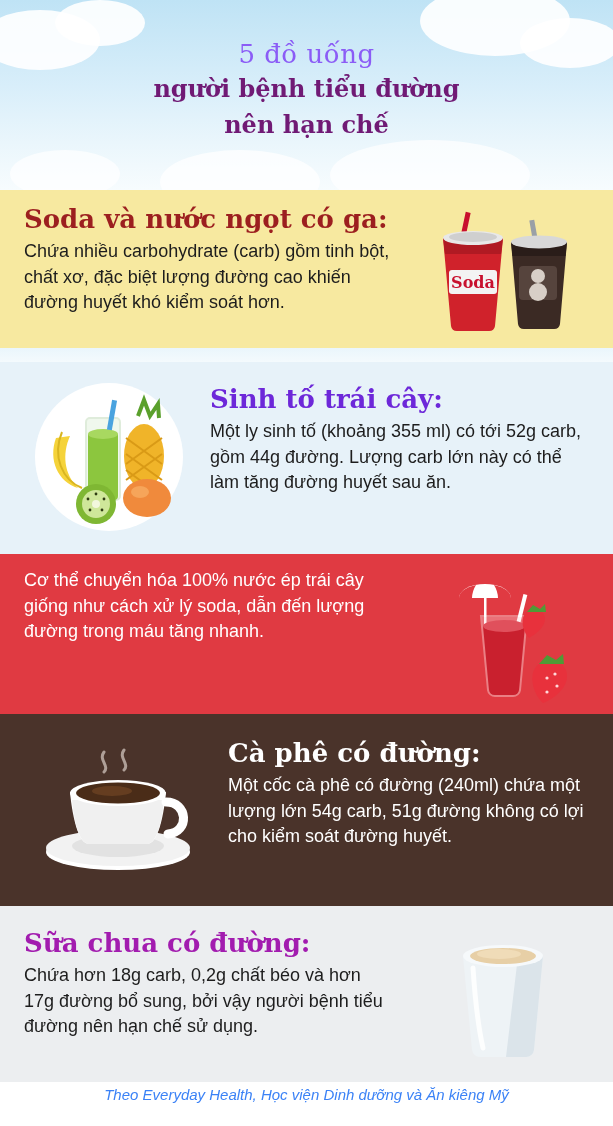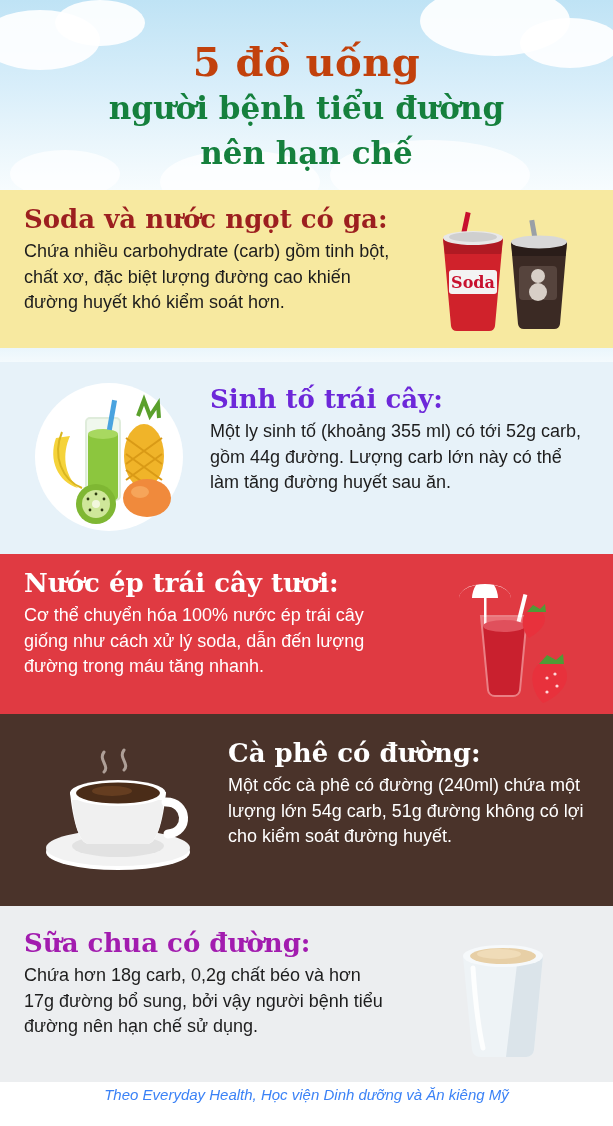--- a/index.html
+++ b/index.html
@@ -23,26 +23,26 @@
   .cloud.c2{width:90px;height:46px;left:55px;top:0px;}
   .cloud.c3{width:150px;height:70px;left:420px;top:-14px;}
   .cloud.c4{width:100px;height:50px;left:520px;top:18px;}
   .cloud.c5{width:160px;height:64px;left:160px;top:150px;opacity:.75;}
   .cloud.c6{width:200px;height:70px;left:330px;top:140px;opacity:.7;}
   .cloud.c7{width:110px;height:48px;left:10px;top:150px;opacity:.7;}
 
   .title-wrap{position:absolute;left:0;top:40px;width:613px;text-align:center;z-index:3;}
   .t1{
     font-family:"DejaVu Serif", serif;
-    font-weight:bold;font-size:40px;color:#c2410c;line-height:1.08;
+    font-weight:normal;font-size:26px;color:#8b5cf6;line-height:1.08;
     letter-spacing:.5px;
   }
   .t2{
     font-family:"DejaVu Serif", serif;
-    font-weight:bold;font-size:31px;color:#15803d;line-height:1.25;
+    font-weight:bold;font-size:24px;color:#701a75;line-height:1.25;
     margin-top:6px;
   }
 
   
   .band{position:absolute;left:0;width:613px;box-sizing:border-box;}
   .band .txt{box-sizing:border-box;}
   .head{
     font-family:"DejaVu Serif", serif;
     font-weight:bold;font-size:26px;line-height:1.2;margin-bottom:4px;
   }
@@ -175,21 +175,20 @@
       </svg>
     </div>
     <div class="txt">
       <div class="head">Sinh tố trái cây:</div>
       <div class="body">Một ly sinh tố (khoảng 355 ml) có tới 52g carb, gồm 44g đường. Lượng carb lớn này có thể làm tăng đường huyết sau ăn.</div>
     </div>
   </div>
 
   <div class="band b3">
     <div class="txt">
-      <div class="head">Nước ép trái cây tươi:</div>
       <div class="body">Cơ thể chuyển hóa 100% nước ép trái cây giống như cách xử lý soda, dẫn đến lượng đường trong máu tăng nhanh.</div>
     </div>
     <div class="art">
       <svg viewBox="0 0 160 135">
 
         <path d="M36 30 a26 14 0 0 1 52 0 z" fill="#ffffff"></path>
         <path d="M36 30 a26 14 0 0 1 17 -13 a26 26 0 0 0 -4 13 z" fill="#e03a42"></path>
         <path d="M71 17 a26 14 0 0 1 17 13 h-13 a26 26 0 0 0 -4 -13 z" fill="#e03a42"></path>
         <rect x="61" y="30" width="2.5" height="30" fill="#ffffff"></rect>
 

